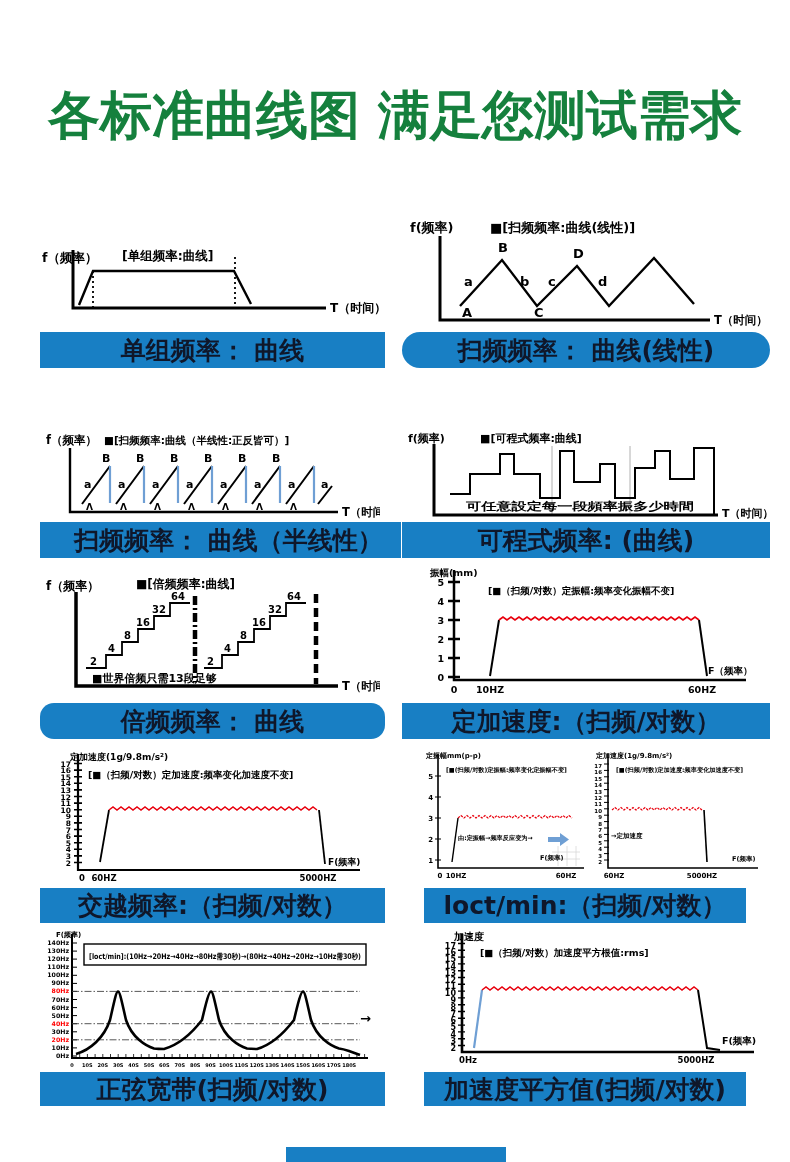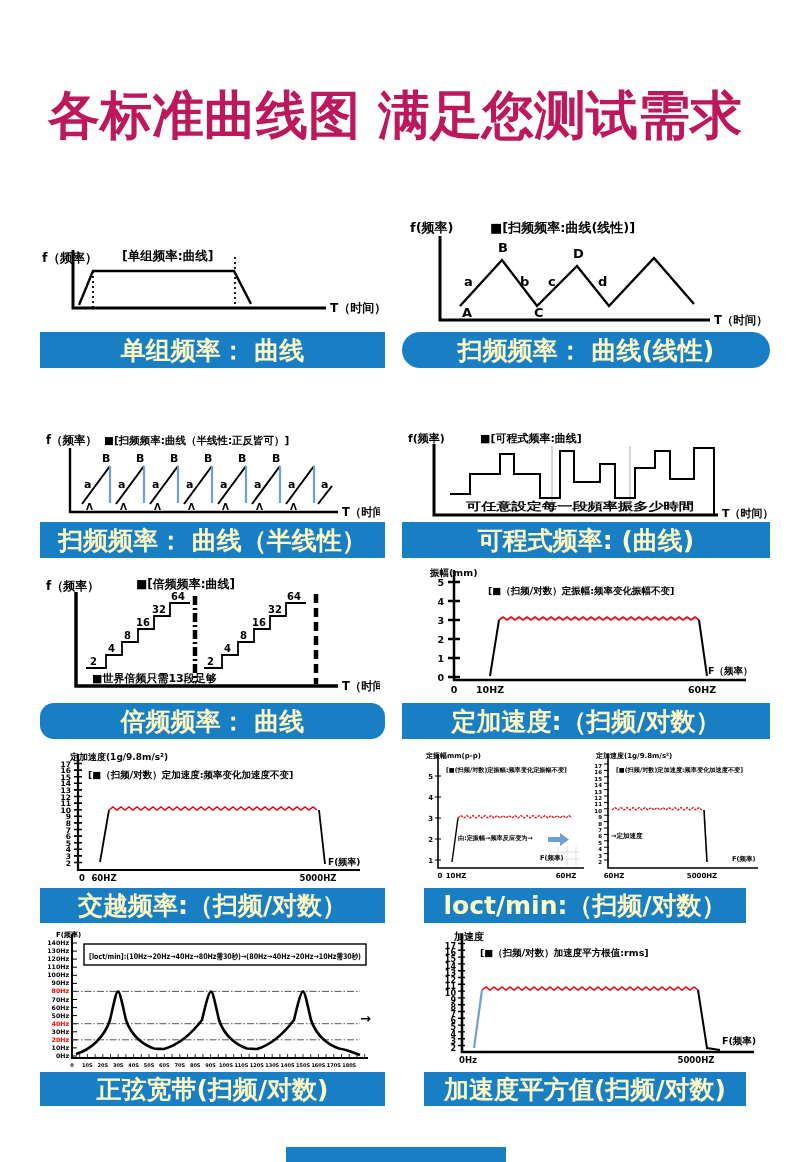--- a/index.html
+++ b/index.html
@@ -1,23 +1,23 @@
 <!DOCTYPE html>
 <html style="--accent-blue: #187fc4; --curve-red: #e8000d; --light-blue: #6f9fd4; --tick-red: #ff0000;"><head>
 <meta charset="utf-8">
 <style>
   html,body{margin:0;padding:0;}
   body{width:790px;height:1162px;background:#ffffff;position:relative;overflow:hidden;
        font-family:"DejaVu Sans",sans-serif;}
   .page-title{position:absolute;left:0;top:84px;width:790px;height:62px;line-height:62px;
-       text-align:center;font-size:52px;font-weight:900;color:#be185d;letter-spacing:0px;
+       text-align:center;font-size:52px;font-weight:900;color:#15803d;letter-spacing:0px;
        font-family:"DejaVu Sans",sans-serif;}
   .panel{position:absolute;}
   .panel svg{display:block;}
-  .caption{position:absolute;background:var(--accent-blue);color:#fef9c3;font-weight:bold;
+  .caption{position:absolute;background:var(--accent-blue);color:#0f172a;font-weight:bold;
        font-size:25px;display:flex;align-items:center;justify-content:center;
        font-family:"DejaVu Sans",sans-serif;}
   .partial-bar{position:absolute;background:var(--accent-blue);}
   svg text{font-family:"DejaVu Sans",sans-serif;fill:#000;}
   .b{font-weight:bold;}
   .axis{stroke:#000;fill:none;}
   .curve{stroke:#000;fill:none;}
   .red{fill:var(--tick-red);}
   .redline{stroke:var(--curve-red);fill:none;}
   .blueline{stroke:var(--light-blue);fill:none;}
@@ -84,21 +84,21 @@
   <text x="54" y="86" font-size="9" class="b">Λ</text>
   <text x="88" y="86" font-size="9" class="b">Λ</text>
   <text x="122" y="86" font-size="9" class="b">Λ</text>
   <text x="156" y="86" font-size="9" class="b">Λ</text>
   <text x="190" y="86" font-size="9" class="b">Λ</text>
   <text x="224" y="86" font-size="9" class="b">Λ</text>
   <text x="258" y="86" font-size="9" class="b">Λ</text>
   <text x="310" y="92" font-size="11.5" class="b">T（时间）</text>
 </svg>
 </div>
-<div class="caption" style="left:40px;top:522px;width:345px;height:36px;">扫频频率： 曲线（半线性）</div>
+<div class="caption" style="left:40px;top:522px;width:345px;height:36px;padding-left:16px;">扫频频率： 曲线（半线性）</div>
 
 <div class="panel" style="left:402px;top:424px;width:368px;height:96px;">
 <svg width="368" height="96" viewBox="0 0 368 96">
   <text x="6" y="18" font-size="11" class="b">f(频率)</text>
   <text x="78" y="18" font-size="11" class="b">■[可程式频率:曲线]</text>
   <path d="M 150 22 V 90 M 228 22 V 90" stroke="#b0b0b0" stroke-width="1" fill="none"></path>
   <path class="axis" stroke-width="3" d="M 32 20 V 91 H 316"></path>
   <path class="curve" stroke-width="2" d="M 48 70 H 68 V 50 H 98 V 30 H 112 V 50 H 138 V 74 H 158 V 27 H 172 V 58 H 198 V 40 H 213 V 74 H 233 V 44 H 253 V 27 H 268 V 55 H 292 V 24 H 312 V 90"></path>
   <text x="64" y="86" font-size="11" class="b" textLength="228" lengthAdjust="spacingAndGlyphs">可任意設定每一段頻率振多少時間</text>
   <text x="320" y="93" font-size="11" class="b">T（时间）</text>

